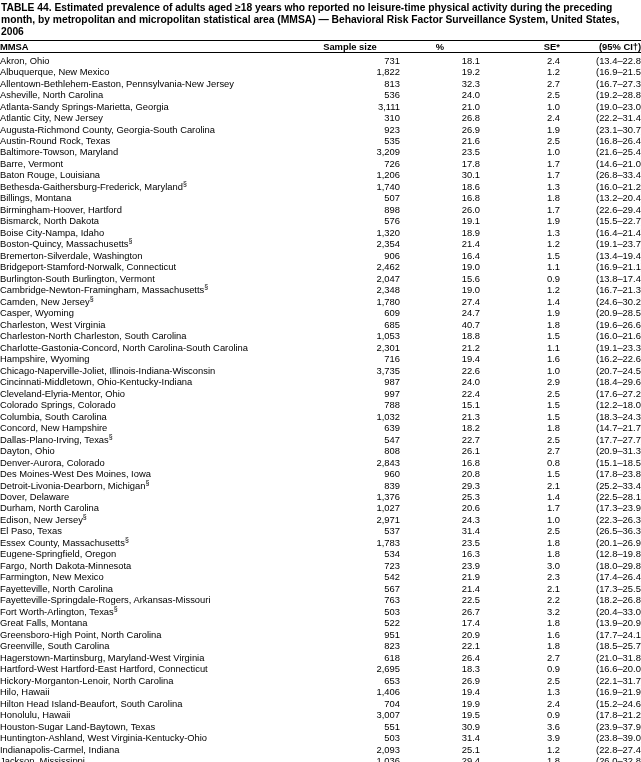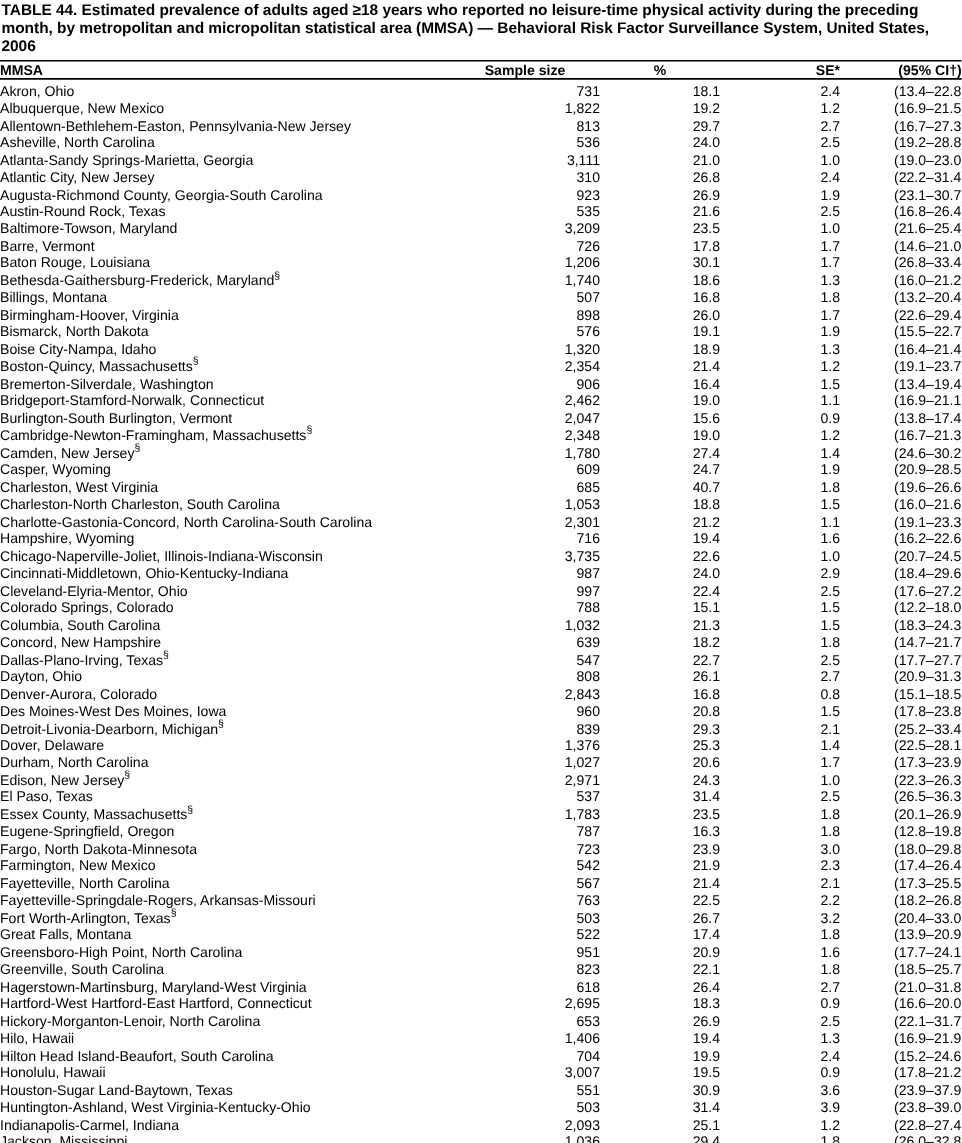--- a/index.html
+++ b/index.html
@@ -107,21 +107,21 @@
         <tr>
           <td class="c-mmsa"><span>Albuquerque, New Mexico</span></td>
           <td class="c-n">1,822</td>
           <td class="c-pct">19.2</td>
           <td class="c-se">1.2</td>
           <td class="c-ci">(16.9–21.5)</td>
         </tr>
         <tr>
           <td class="c-mmsa"><span>Allentown-Bethlehem-Easton, Pennsylvania-New Jersey</span></td>
           <td class="c-n">813</td>
-          <td class="c-pct">29.7</td>
+          <td class="c-pct">32.3</td>
           <td class="c-se">2.7</td>
           <td class="c-ci">(16.7–27.3)</td>
         </tr>
         <tr>
           <td class="c-mmsa"><span>Asheville, North Carolina</span></td>
           <td class="c-n">536</td>
           <td class="c-pct">24.0</td>
           <td class="c-se">2.5</td>
           <td class="c-ci">(19.2–28.8)</td>
         </tr>
@@ -182,21 +182,21 @@
           <td class="c-ci">(16.0–21.2)</td>
         </tr>
         <tr>
           <td class="c-mmsa"><span>Billings, Montana</span></td>
           <td class="c-n">507</td>
           <td class="c-pct">16.8</td>
           <td class="c-se">1.8</td>
           <td class="c-ci">(13.2–20.4)</td>
         </tr>
         <tr>
-          <td class="c-mmsa"><span>Birmingham-Hoover, Virginia</span></td>
+          <td class="c-mmsa"><span>Birmingham-Hoover, Hartford</span></td>
           <td class="c-n">898</td>
           <td class="c-pct">26.0</td>
           <td class="c-se">1.7</td>
           <td class="c-ci">(22.6–29.4)</td>
         </tr>
         <tr>
           <td class="c-mmsa"><span>Bismarck, North Dakota</span></td>
           <td class="c-n">576</td>
           <td class="c-pct">19.1</td>
           <td class="c-se">1.9</td>
@@ -393,21 +393,21 @@
         </tr>
         <tr>
           <td class="c-mmsa"><span>Essex County, Massachusetts</span><sup>§</sup></td>
           <td class="c-n">1,783</td>
           <td class="c-pct">23.5</td>
           <td class="c-se">1.8</td>
           <td class="c-ci">(20.1–26.9)</td>
         </tr>
         <tr>
           <td class="c-mmsa"><span>Eugene-Springfield, Oregon</span></td>
-          <td class="c-n">787</td>
+          <td class="c-n">534</td>
           <td class="c-pct">16.3</td>
           <td class="c-se">1.8</td>
           <td class="c-ci">(12.8–19.8)</td>
         </tr>
         <tr>
           <td class="c-mmsa"><span>Fargo, North Dakota-Minnesota</span></td>
           <td class="c-n">723</td>
           <td class="c-pct">23.9</td>
           <td class="c-se">3.0</td>
           <td class="c-ci">(18.0–29.8)</td>

